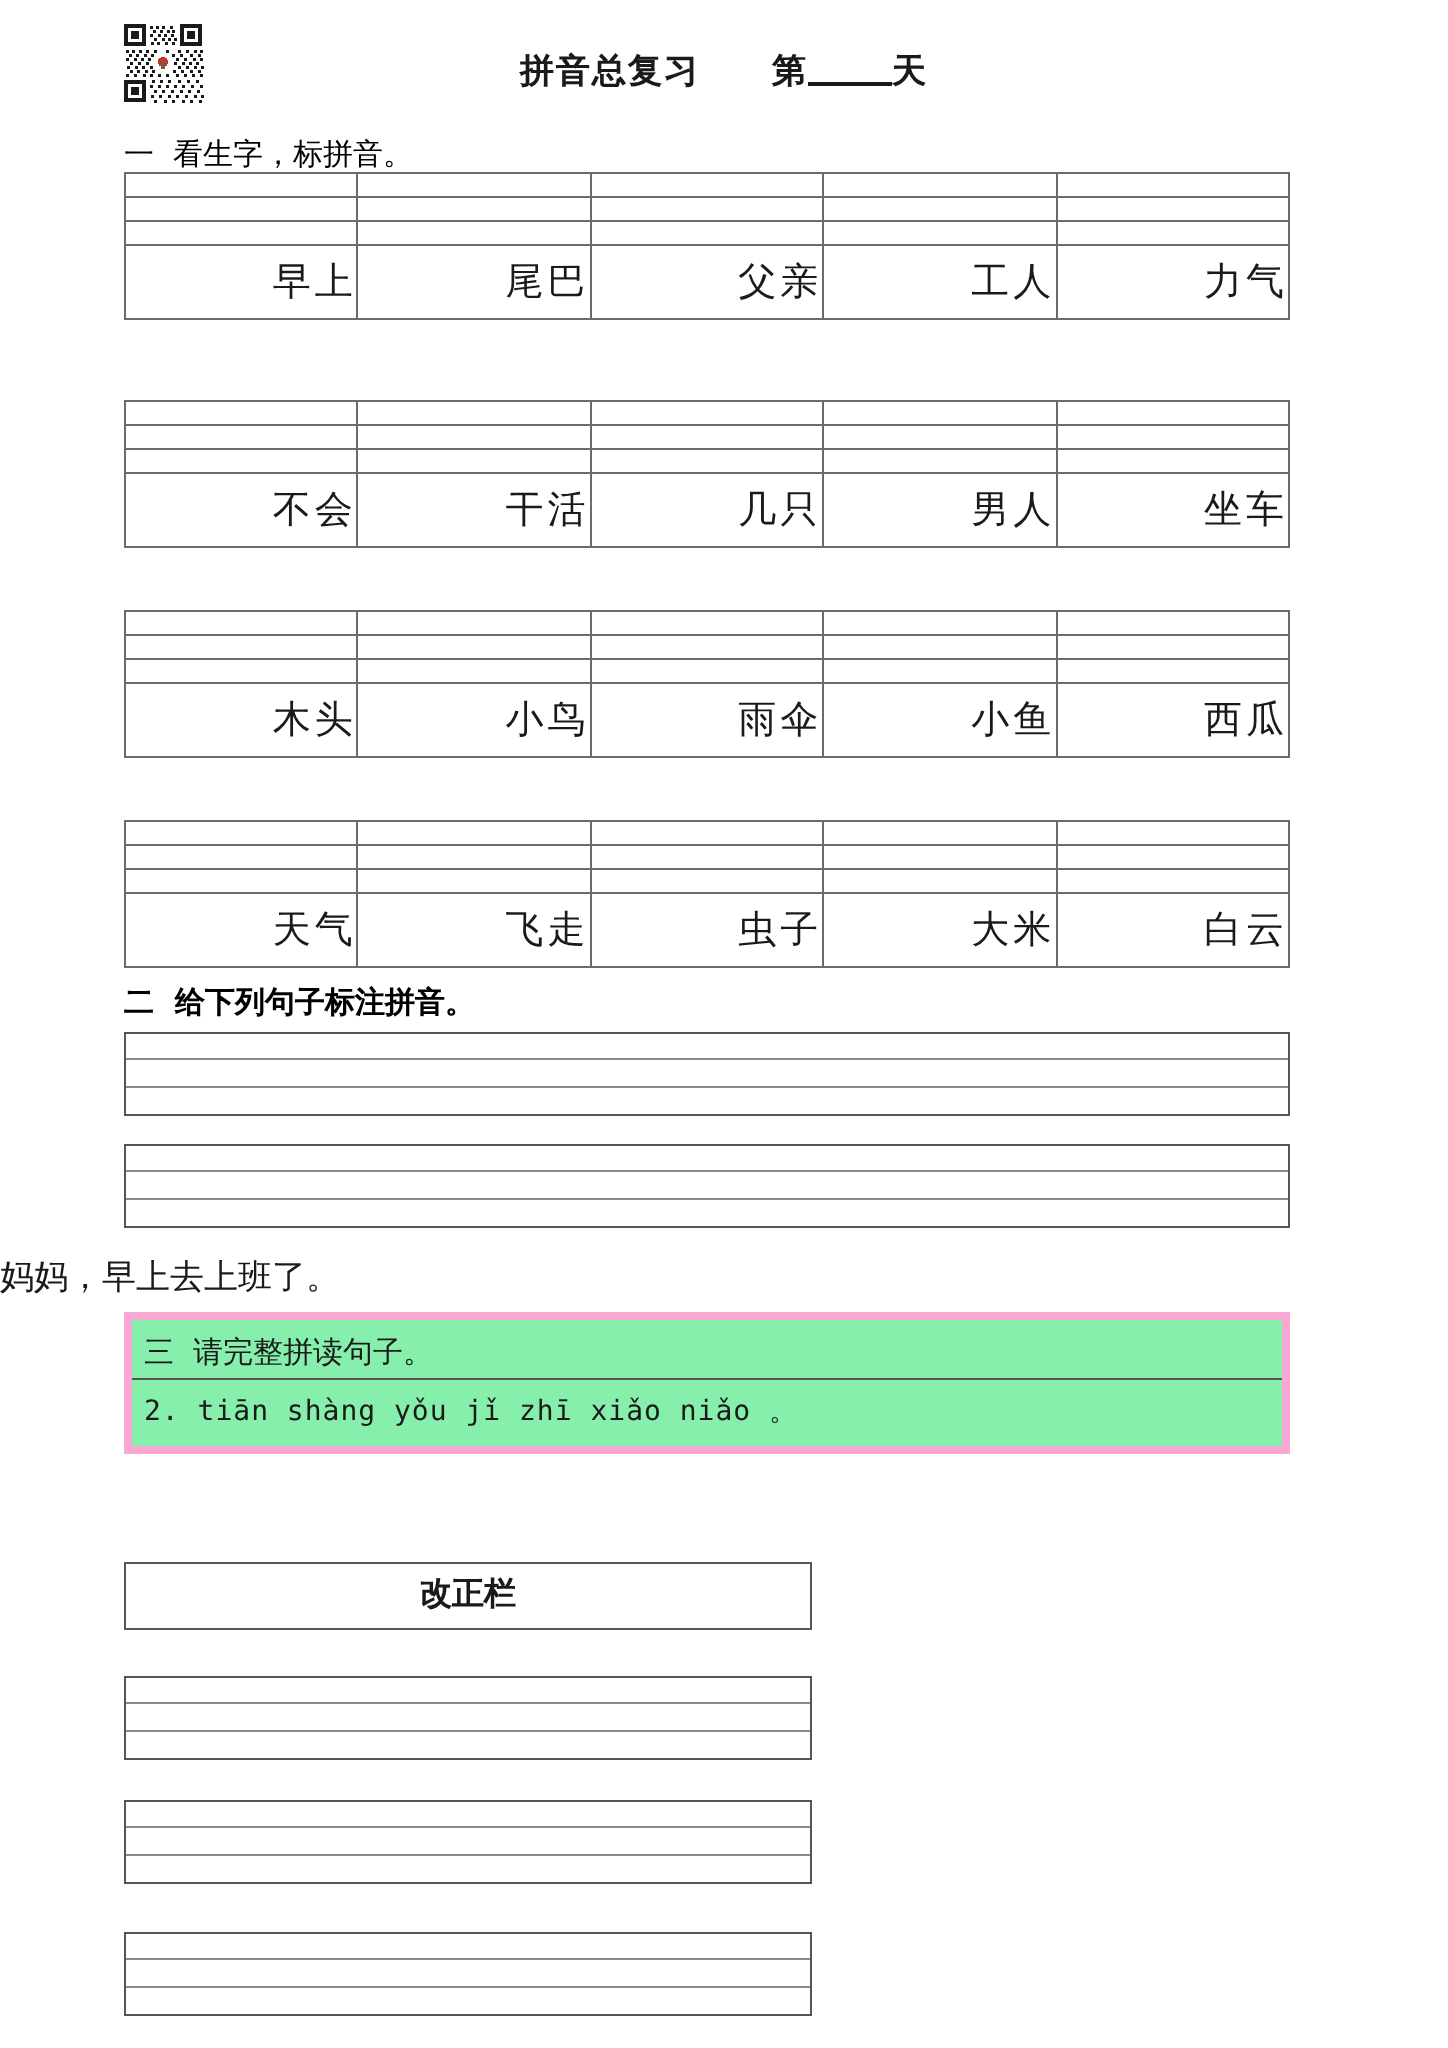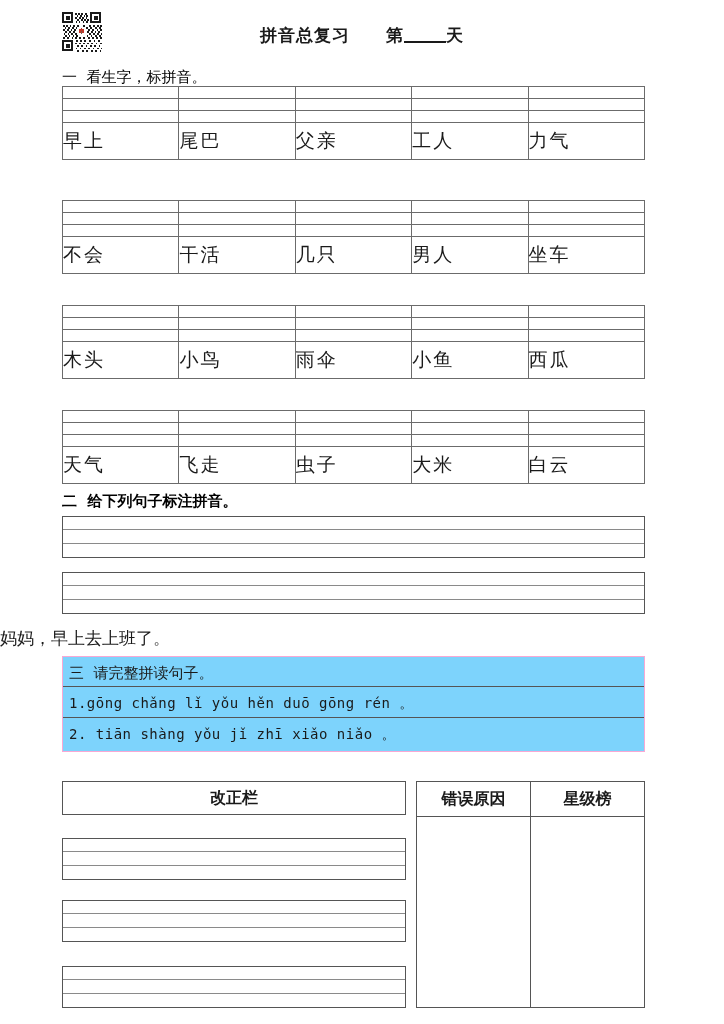--- a/index.html
+++ b/index.html
@@ -76,21 +76,21 @@
     border-collapse: collapse;
     table-layout: fixed;
   }
   .word-table td {
     border: 1px solid #6b6b6b;
     padding: 0;
   }
   .word-table tr.guide td { height: 11px; }
   .word-table tr.chars td {
     height: 36px;
-    text-align: left;
+    text-align: right;
     vertical-align: middle;
     font-size: 19px;
     font-family: "DejaVu Serif", "Liberation Serif", serif;
     color: #1a1a1a;
     letter-spacing: 2px;
   }
 
   
   .line-block {
     position: absolute;
@@ -114,23 +114,23 @@
     font-size: 17px;
     font-family: "DejaVu Serif", "Liberation Serif", serif;
     white-space: pre;
   }
 
   
   .read-box {
     position: absolute;
     left: 62px;
     width: 583px;
-    border: 1px solid #f9a8d4;
+    border: 4px solid #f9a8d4;
     box-sizing: border-box;
-    background: #7dd3fc;
+    background: #86efac;
   }
   .read-box .rrow {
     border-bottom: 1px solid #555555;
     box-sizing: border-box;
     padding: 5px 6px 6px 6px;
     white-space: pre;
   }
   .read-box .rrow:last-child { border-bottom: none; }
   .read-box .rrow.title-row {
     font-size: 15px;
@@ -482,21 +482,20 @@
   <div class="line-block" style="left:62px; top:572px; width:583px; height:42px;">
     <div class="lrow"></div>
     <div class="lrow"></div>
     <div class="lrow"></div>
   </div>
 
   <div class="sentence" style="top:627px;">妈妈，早上去上班了。</div>
 
   <div class="read-box" style="top:656px;">
     <div class="rrow title-row" style="height:30px; line-height:22px;">三  请完整拼读句子。</div>
-    <div class="rrow pinyin-row" style="height:31px; line-height:22px;">1.gōng chǎng lǐ yǒu hěn duō gōng rén 。</div>
     <div class="rrow pinyin-row" style="height:33px; line-height:22px;">2. tiān shàng yǒu jǐ zhī xiǎo niǎo 。</div>
   </div>
 
   <div class="correct-head" style="top:781px;font-family:Liberation Serif, serif;">改正栏</div>
 
   <div class="line-block" style="left:62px; top:838px; width:344px; height:42px;">
     <div class="lrow"></div>
     <div class="lrow"></div>
     <div class="lrow"></div>
   </div>
@@ -506,26 +505,14 @@
     <div class="lrow"></div>
     <div class="lrow"></div>
   </div>
 
   <div class="line-block" style="left:62px; top:966px; width:344px; height:42px;">
     <div class="lrow"></div>
     <div class="lrow"></div>
     <div class="lrow"></div>
   </div>
 
-  <table class="score-table" style="top:781px;">
-    <tbody>
-        <tr class="head">
-      <td>错误原因</td>
-      <td>星级榜</td>
-    </tr>
-    <tr class="body">
-      <td></td>
-      <td></td>
-    </tr>
-  </tbody>
-    </table>
 
 </div>
 
 </body></html>

